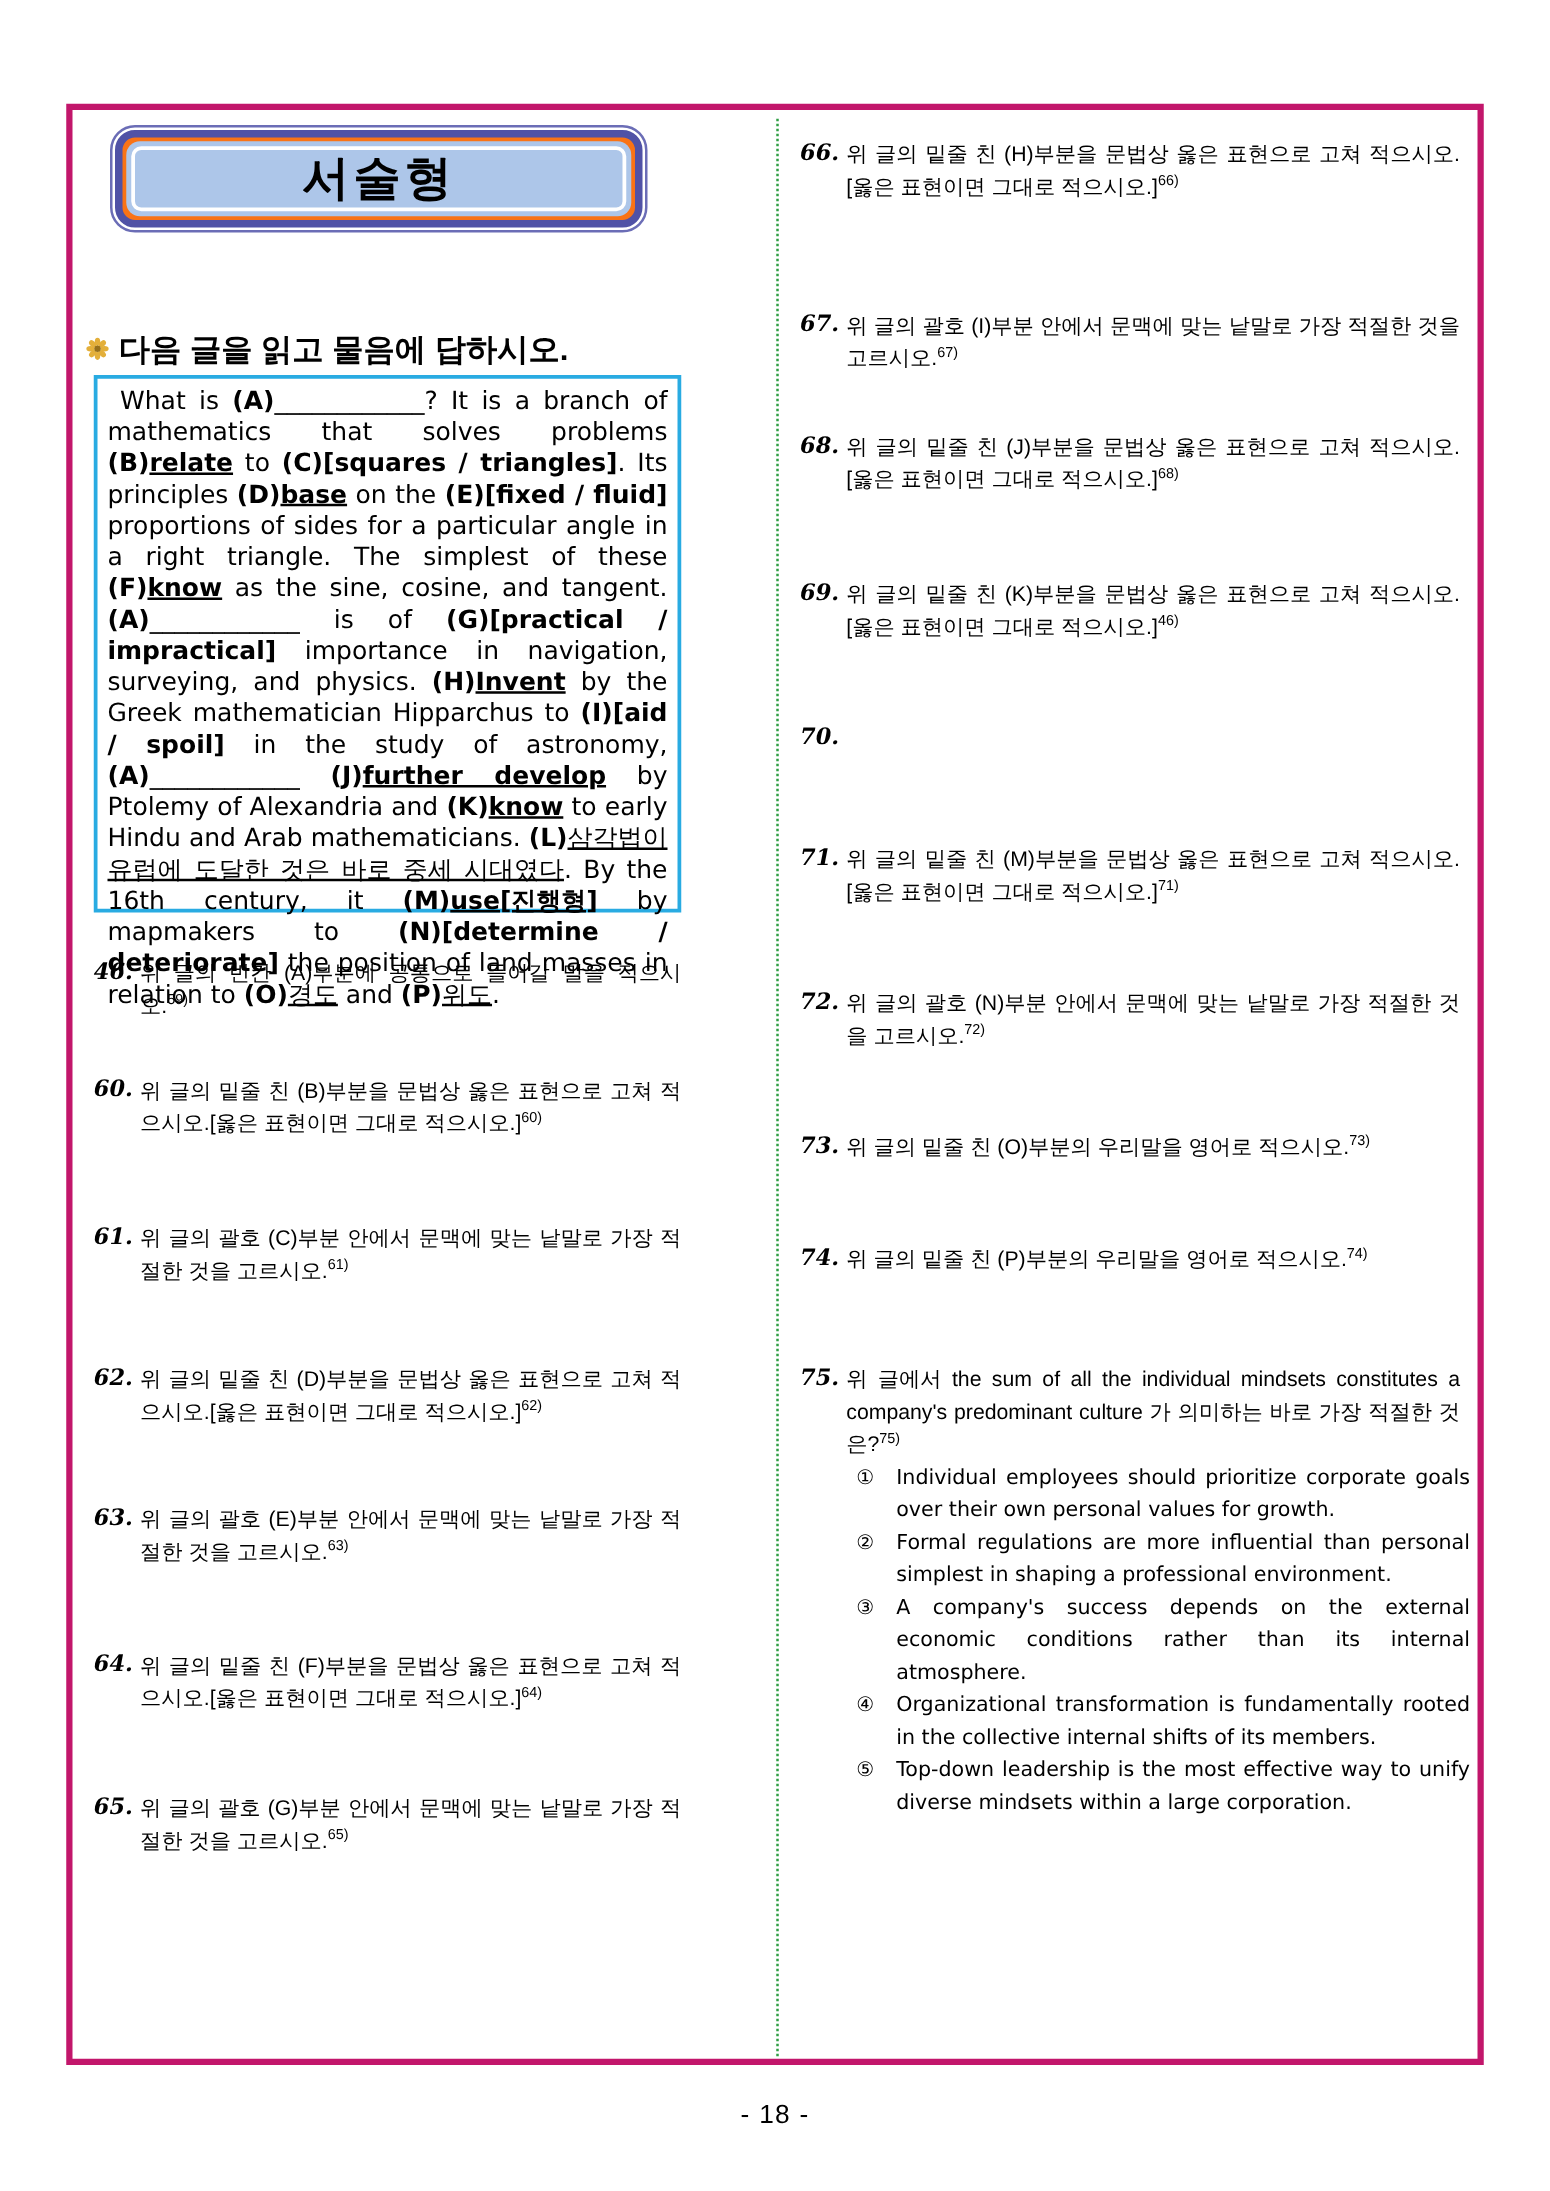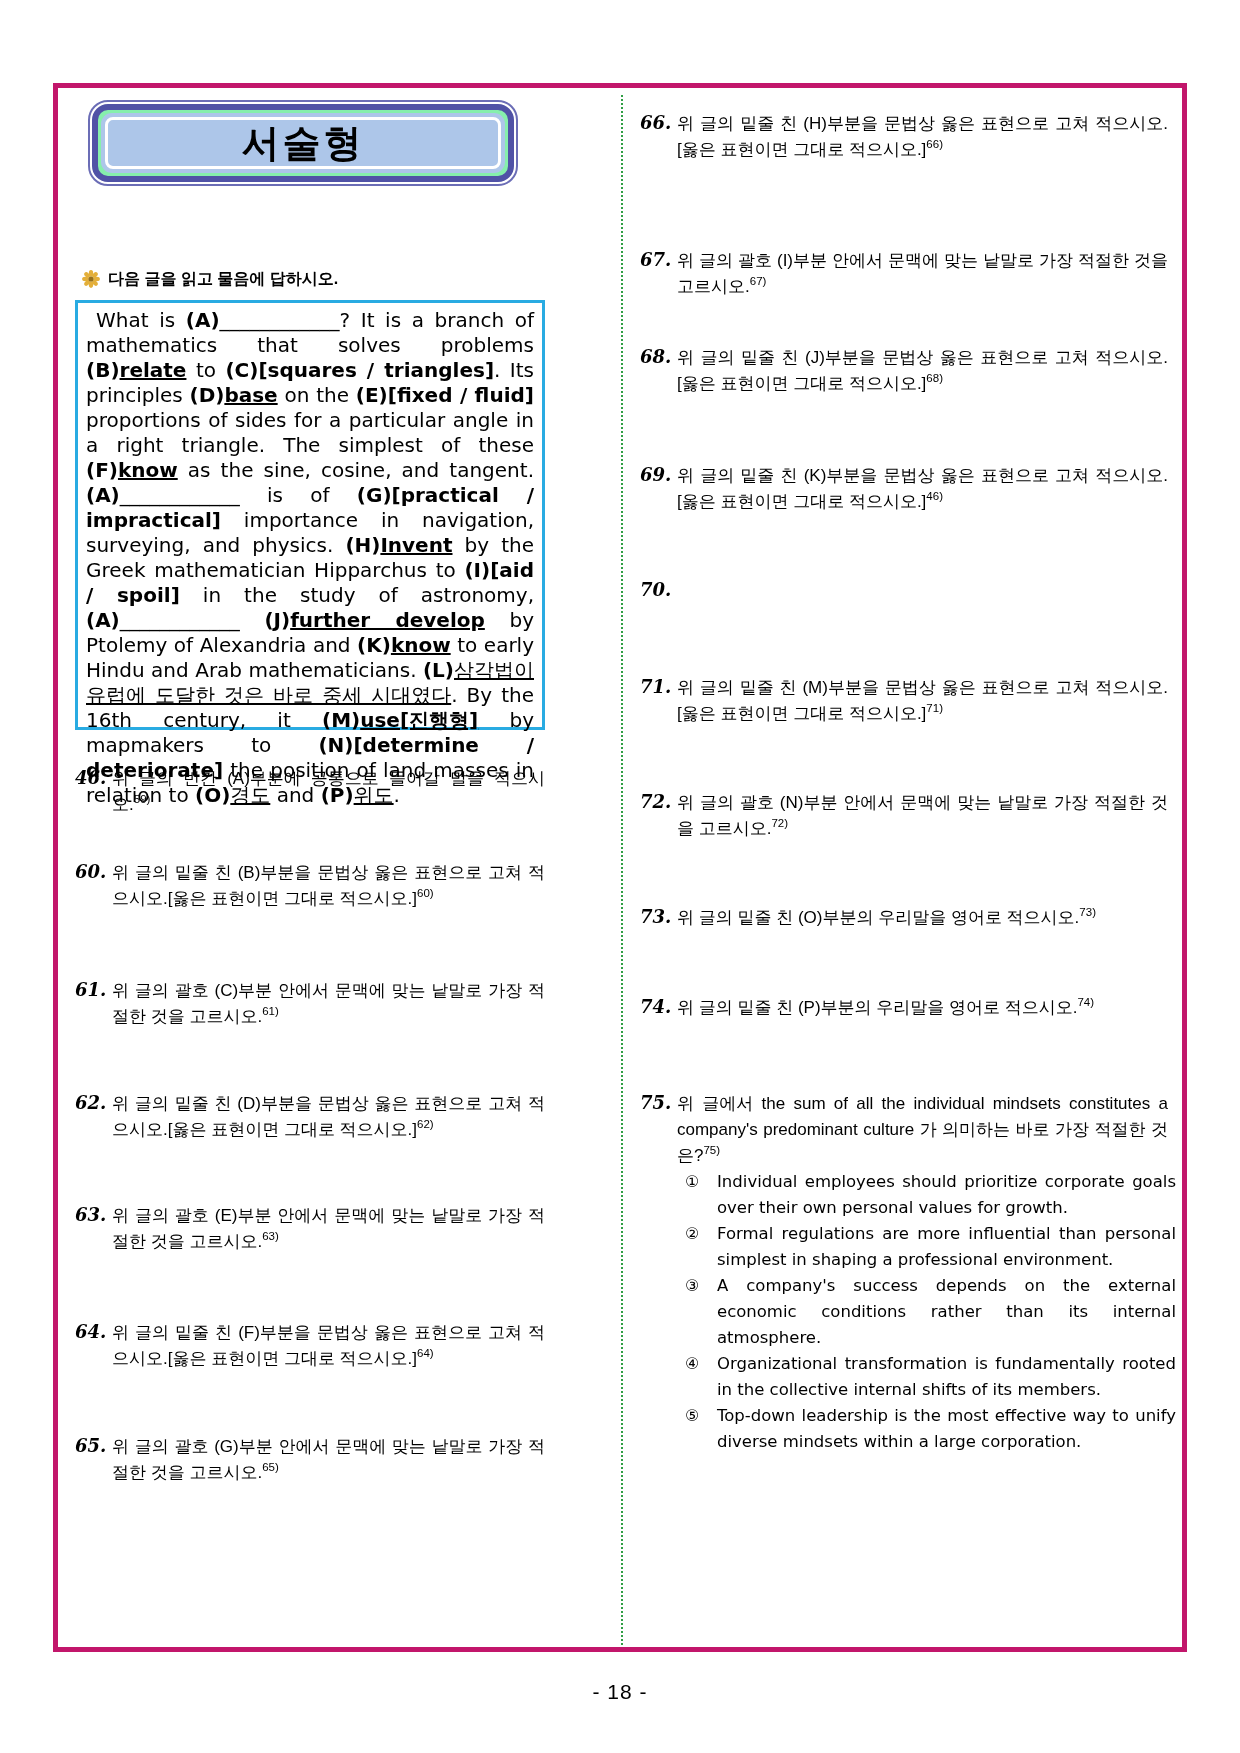--- a/index.html
+++ b/index.html
@@ -12,29 +12,29 @@
     position: absolute; left: 53px; top: 83px; width: 1134px; height: 1569px;
     border: 5px solid #c2166b;
   }
   .divider {
     position: absolute; left: 621px; top: 95px; height: 1550px; width: 0;
     border-left: 2px dotted #2f9e44;
   }
   
   .header-box { position: absolute; left: 88px; top: 100px; width: 430px; }
   .hb1 { border: 2px solid #6b6db6; border-radius: 20px; padding: 2px; background: #fff; }
-  .hb2 { border: 6px solid #5052a6; border-radius: 16px; padding: 3px; background: #86efac; }
+  .hb2 { border: 6px solid #5052a6; border-radius: 16px; padding: 3px; background: #f97316; }
   .hb3 { background: #adc6e9; border-radius: 11px; padding: 4px; }
   .hb4 { border: 3px solid #ffffff; border-radius: 8px; background: #adc6e9; text-align: center; }
   .hb-title { font-size: 38px; font-weight: bold; line-height: 46px; letter-spacing: 3px; }
 
   .instruction {
-    position: absolute; left: 81px; top: 266px; height: 26px;
+    position: absolute; left: 68px; top: 266px; height: 26px;
     display: flex; align-items: center; gap: 7px;
-    font-size: 16px; font-weight: bold;
+    font-size: 25px; font-weight: bold;
   }
 
   .passage {
     position: absolute; left: 75px; top: 300px; width: 470px; height: 430px;
     border: 3px solid #29abe2; padding: 5px 8px;
     font-family: "DejaVu Sans", sans-serif; font-size: 20px; line-height: 25px;
     text-align: justify; text-indent: 10px;
   }
   .passage .b { font-weight: bold; }
   .passage .u { text-decoration: underline; }

